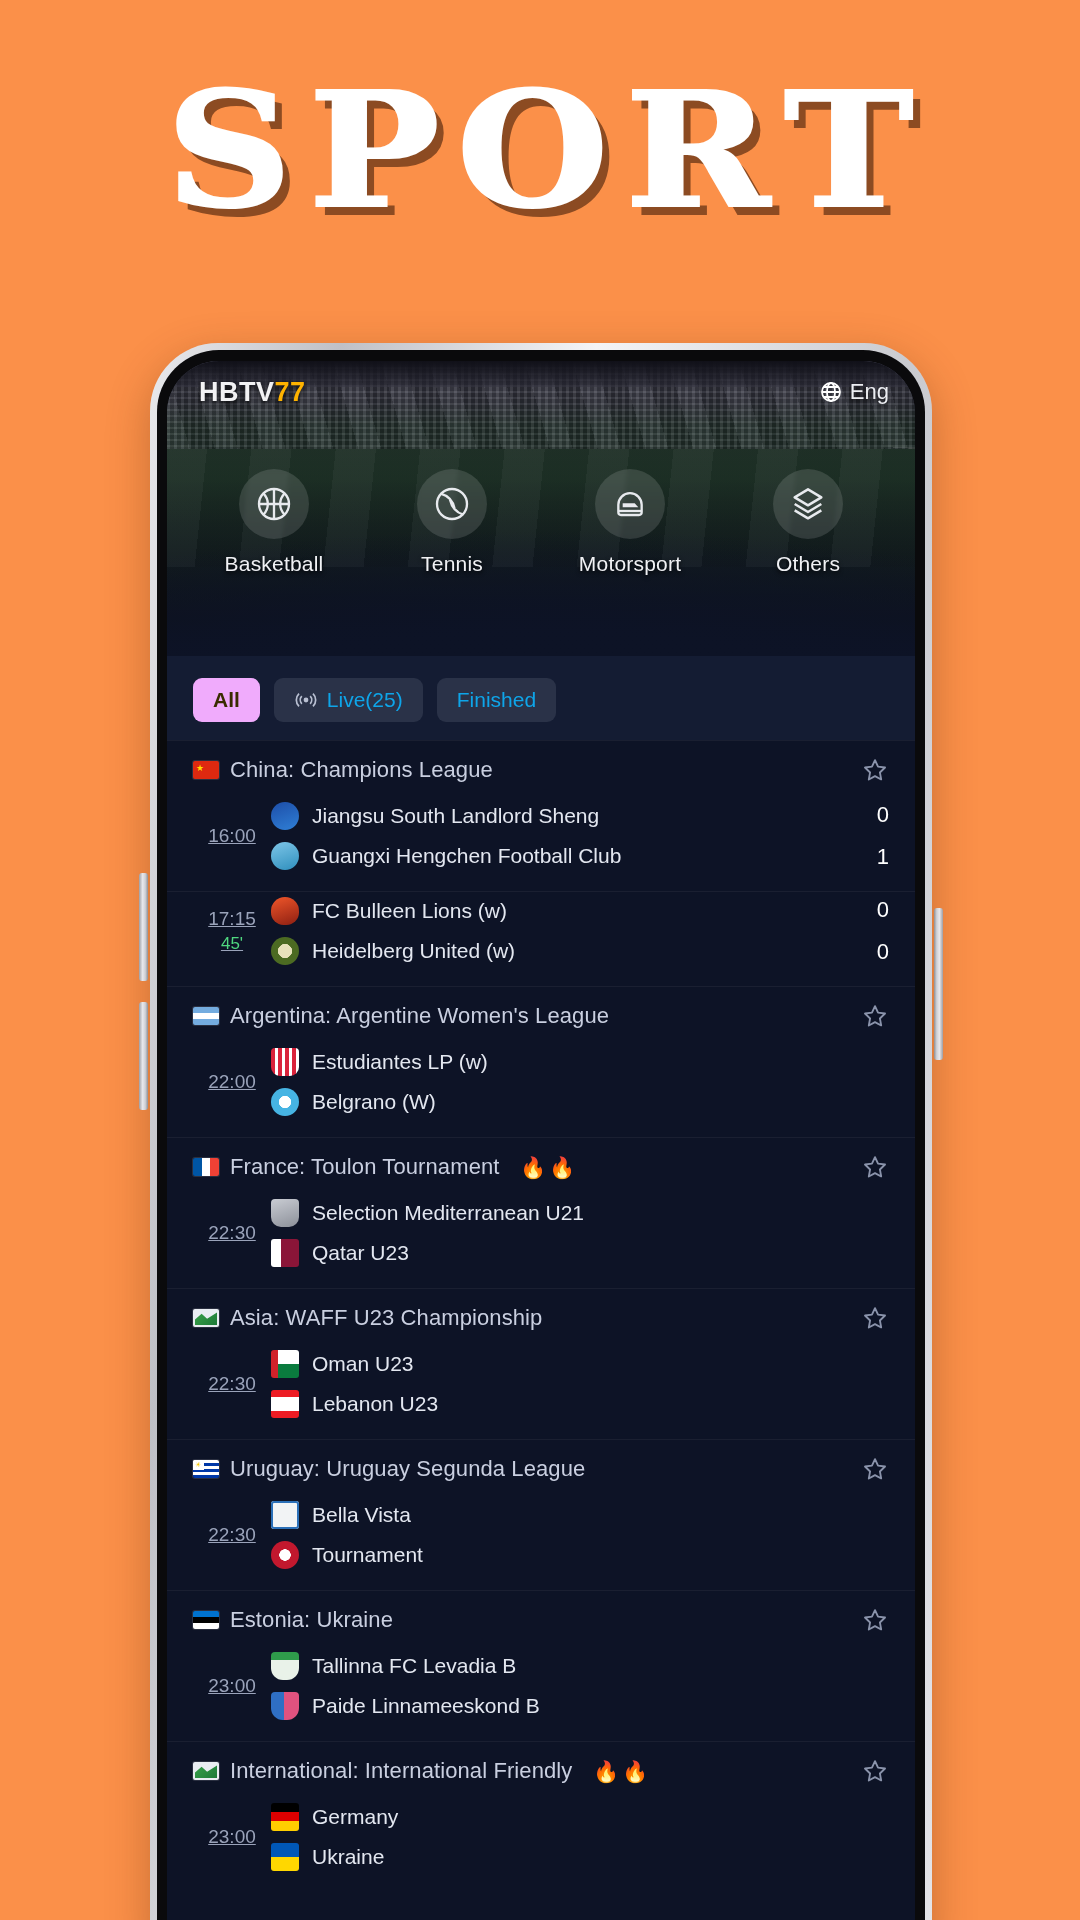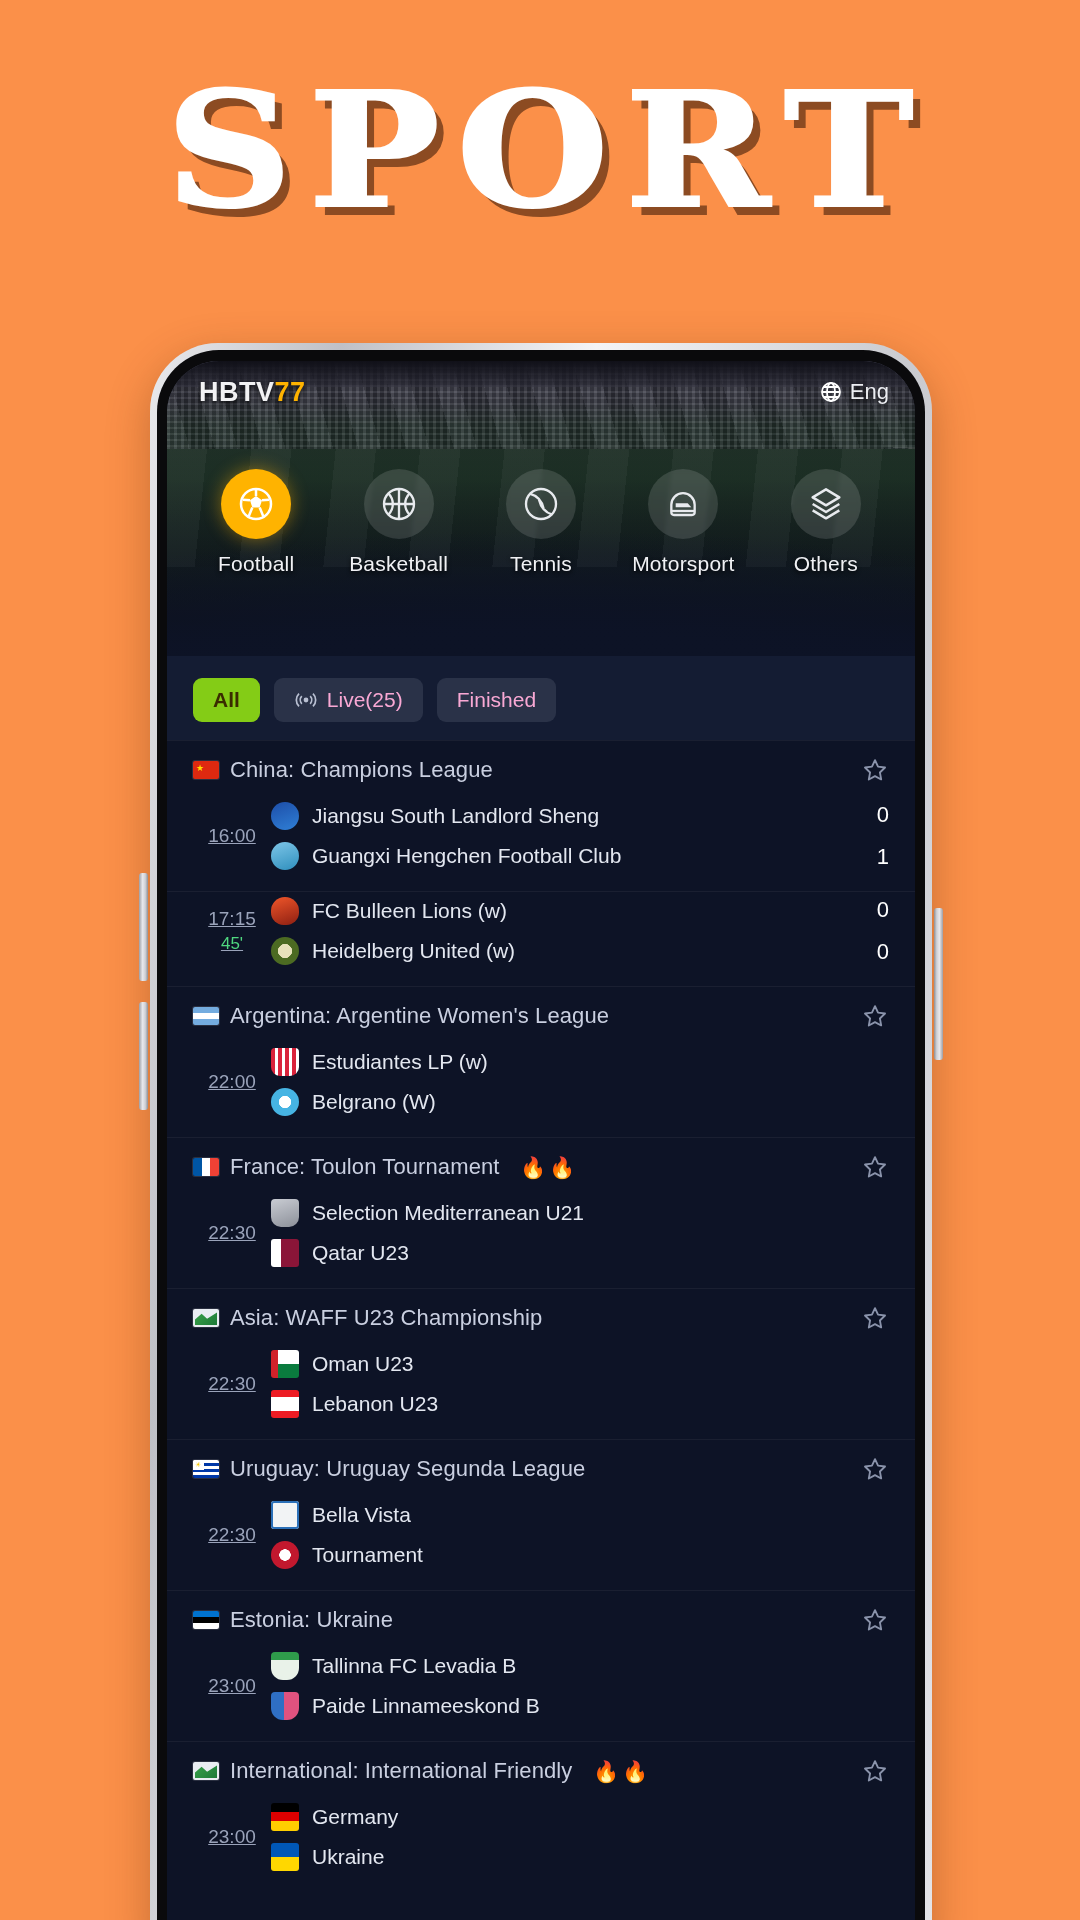--- a/index.html
+++ b/index.html
@@ -126,23 +126,23 @@
     overflow:hidden;
   }
   .filters{
     display:flex; gap:14px; align-items:center;
     padding:22px 26px 18px 26px;
     background:#141c33;
   }
   .chip{
     height:44px; padding:0 20px; border-radius:9px;
     display:flex; align-items:center; gap:9px;
-    font-size:21px; color:#f9a8d4; background:#2a3248;
-  }
-  .chip.active{ background:#84cc16; color:#3a2c00; font-weight:700; }
+    font-size:21px; color:#0ea5e9; background:#2a3248;
+  }
+  .chip.active{ background:#f0abfc; color:#3a2c00; font-weight:700; }
   .chip .live-ico{ width:24px; height:24px; }
 
   .league{
     border-top:1px solid rgba(255,255,255,.055);
     padding:0 0 4px 0;
     background:#0d1326;
   }
   .league:first-of-type{ border-top:none; }
   .league-head{
     display:flex; align-items:center;
@@ -212,30 +212,20 @@
           <svg class="globe" viewBox="0 0 24 24" fill="none" stroke="#ffffff" stroke-width="1.8">
             <circle cx="12" cy="12" r="9"></circle>
             <ellipse cx="12" cy="12" rx="4" ry="9"></ellipse>
             <path d="M3 12h18M4.5 7h15M4.5 17h15"></path>
           </svg>
           <span>Eng</span>
         </div>
 
         <div class="cats">
 
-          <div class="cat active">
-            <div class="cat-ico">
-              <svg viewBox="0 0 24 24" fill="none" stroke="#ffffff" stroke-width="1.5">
-                <circle cx="12" cy="12" r="9"></circle>
-                <path d="M12 7.2l3.6 2.6-1.4 4.3h-4.4L8.4 9.8z" fill="#ffffff" stroke="none"></path>
-                <path d="M12 3v4.2M4.2 9.4l4.2.4M19.8 9.4l-4.2.4M7.4 20l2.4-5.9M16.6 20l-2.4-5.9"></path>
-              </svg>
-            </div>
-            <div class="cat-label">Football</div>
-          </div>
 
           <div class="cat">
             <div class="cat-ico">
               <svg viewBox="0 0 24 24" fill="none" stroke="#e8eaee" stroke-width="1.4">
                 <circle cx="12" cy="12" r="9"></circle>
                 <path d="M12 3v18M3 12h18"></path>
                 <path d="M5.6 5.6c3.6 3.6 3.6 9.2 0 12.8M18.4 5.6c-3.6 3.6-3.6 9.2 0 12.8"></path>
               </svg>
             </div>
             <div class="cat-label">Basketball</div>

